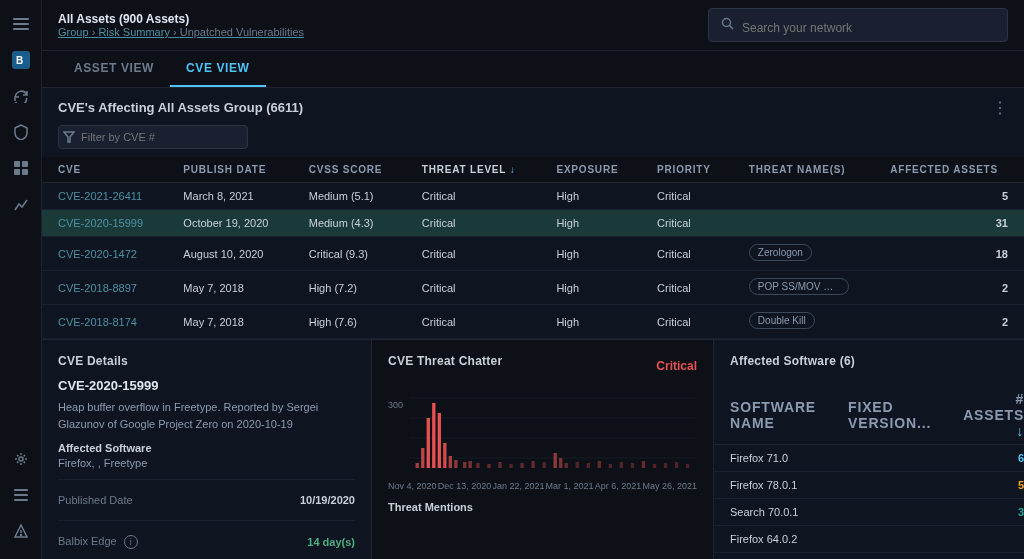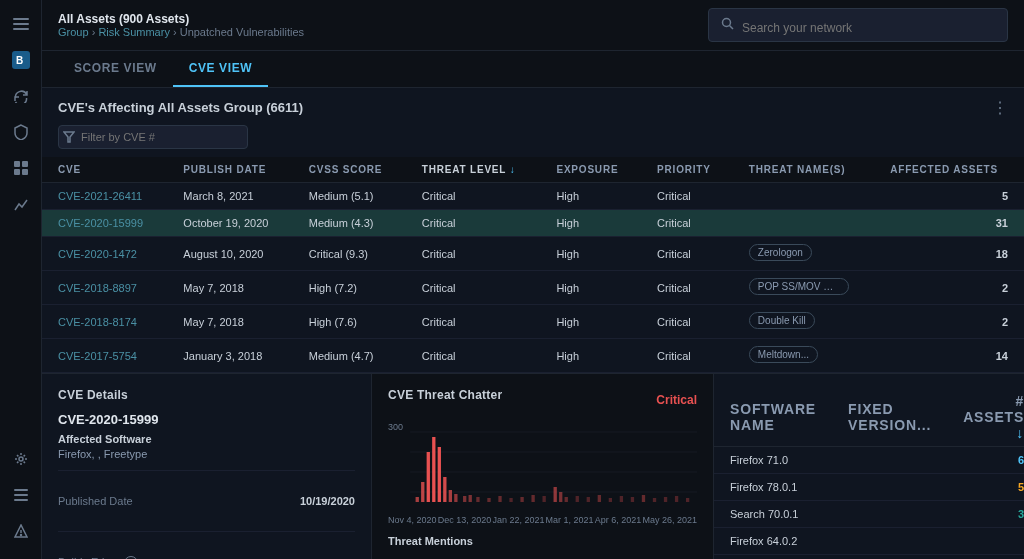--- a/index.html
+++ b/index.html
@@ -60,20 +60,21 @@
     .header-left {}
     .header-title {
       font-size: 12px;
       font-weight: 600;
       color: #e0e6ed;
     }
     .breadcrumb {
       font-size: 11px;
       color: #4a90a4;
       margin-top: 0;
+      text-decoration: underline;
     }
     .breadcrumb span { color: #6b7a8d; }
     .search-bar {
       display: flex;
       align-items: center;
       background: #1a2030;
       border: 1px solid #2a3545;
       border-radius: 4px;
       padding: 6px 12px;
       width: 300px;
@@ -269,21 +270,21 @@
     }
     .detail-value {
       font-size: 11px;
       color: #8a9ab0;
       margin-bottom: 10px;
     }
     .detail-row {
       display: flex;
       align-items: center;
       justify-content: space-between;
-      padding: 24px 0;
+      padding: 14px 0;
       border-top: 1px solid #1a2030;
     }
     .detail-row-label { font-size: 11px; color: #6b7a8d; }
     .detail-row-value { font-size: 11px; color: #c8d0d9; font-weight: 600; }
     .detail-row-value.green { color: #4caf80; }
     .info-icon {
       display: inline-block;
       width: 14px;
       height: 14px;
       border: 1px solid #6b7a8d;
@@ -312,21 +313,21 @@
     .chart-x-labels {
       display: flex;
       justify-content: space-between;
       font-size: 9px;
       color: #6b7a8d;
       margin-top: 3px;
     }
     .chart-y-label {
       position: absolute;
       left: 0;
-      top: 0;
+      top: 12px;
       font-size: 9px;
       color: #6b7a8d;
     }
     .threat-mentions-label {
       font-size: 11px;
       font-weight: 700;
       color: #c8d0d9;
       margin-top: 10px;
     }
 
@@ -434,21 +435,21 @@
         <svg width="13" height="13" viewBox="0 0 13 13" fill="none" stroke="#6b7a8d" stroke-width="1.5">
           <circle cx="5.5" cy="5.5" r="4"></circle>
           <line x1="8.5" y1="8.5" x2="12" y2="12"></line>
         </svg>
       </span>
       <input type="text" placeholder="Search your network" style="">
     </div>
   </div>
 
   <div class="tabs">
-    <div class="tab">SCORE VIEW</div>
+    <div class="tab">ASSET VIEW</div>
     <div class="tab active">CVE VIEW</div>
   </div>
 
   <div class="content">
 
     <div class="cve-table-section">
       <div class="section-header">
         <span class="section-title">CVE's Affecting All Assets Group (6611)</span>
         <button class="more-btn">⋮</button>
       </div>
@@ -517,39 +518,30 @@
             <tr>
       <td style="color:#4a90a4;">CVE-2018-8174</td>
       <td>May 7, 2018</td>
       <td class="text-high">High (7.6)</td>
       <td class="text-critical">Critical</td>
       <td class="text-critical">High</td>
       <td class="text-critical">Critical</td>
       <td><span class="threat-tag">Double Kill</span></td>
       <td class="affected-num">2</td>
     </tr>
-            <tr>
-      <td style="color:#4a90a4;">CVE-2017-5754</td>
-      <td>January 3, 2018</td>
-      <td class="text-medium">Medium (4.7)</td>
-      <td class="text-critical">Critical</td>
-      <td class="text-critical">High</td>
-      <td class="text-critical">Critical</td>
-      <td><span class="threat-tag">Meltdown...</span></td>
-      <td class="affected-num">14</td>
-    </tr>
           </tbody>
       </table>
     </div>
 
     <div class="bottom-panels">
 
       <div class="panel-cve-details">
         <div class="panel-label">CVE Details</div>
         <div class="cve-id-large">CVE-2020-15999</div>
+        <div class="cve-desc">Heap buffer overflow in Freetype. Reported by Sergei Glazunov of Google Project Zero on 2020-10-19</div>
         <div class="detail-label">Affected Software</div>
         <div class="detail-value">Firefox, , Freetype</div>
         <div class="detail-row">
           <span class="detail-row-label">Published Date</span>
           <span class="detail-row-value">10/19/2020</span>
         </div>
         <div class="detail-row">
           <span class="detail-row-label">
             <span>Balbix Edge</span>
             <span class="info-icon">i</span>
@@ -610,20 +602,23 @@
           <span>Dec 13, 2020</span>
           <span>Jan 22, 2021</span>
           <span>Mar 1, 2021</span>
           <span>Apr 6, 2021</span>
           <span>May 26, 2021</span>
         </div>
         <div class="threat-mentions-label">Threat Mentions</div>
       </div>
 
       <div class="panel-affected">
+        <div style="padding: 0 16px 8px;">
+          <div class="panel-label">Affected Software (6)</div>
+        </div>
         <table class="affected-table">
           <thead>
             <tr>
               <th>SOFTWARE NAME</th>
               <th>FIXED VERSION...</th>
               <th class="num-col"><span># ASSETS</span> <span class="sort-arrow">↓</span></th>
             </tr>
           </thead>
           <tbody id="affected-tbody">
           <tr>

